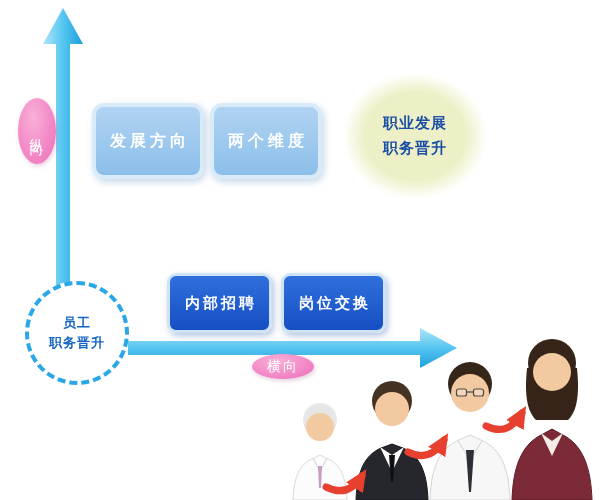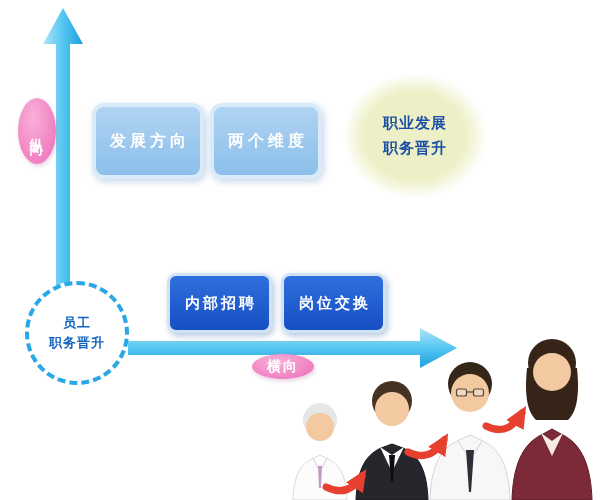--- a/index.html
+++ b/index.html
@@ -6,21 +6,21 @@
   .canvas{
     position:relative;width:600px;height:500px;background:#ffffff;
     font-family:"DejaVu Sans","Liberation Sans",sans-serif;overflow:hidden;
   }
   svg.layer{position:absolute;left:0;top:0;width:600px;height:500px;pointer-events:none;}
 
   
   .pink-ellipse{
     position:absolute;display:flex;align-items:center;justify-content:center;
     background:radial-gradient(ellipse at 40% 30%, #f9b0d8 0%, #f07cc0 75%);
-    border-radius:50%;color:#ffffff;font-weight:bold;font-size:14px;
+    border-radius:50%;color:#ffffff;font-weight:normal;font-size:14px;
     box-shadow:1px 2px 4px rgba(180,120,160,0.35);
   }
   .pink-v{left:18px;top:98px;width:38px;height:66px;}
   .pink-v span{writing-mode:vertical-rl;text-orientation:upright;letter-spacing:4px;}
   .pink-h{left:252px;top:354px;width:62px;height:25px;}
   .pink-h span{letter-spacing:2px;}
 
   
   .origin{
     position:absolute;left:25px;top:281px;width:96px;height:96px;border-radius:50%;

